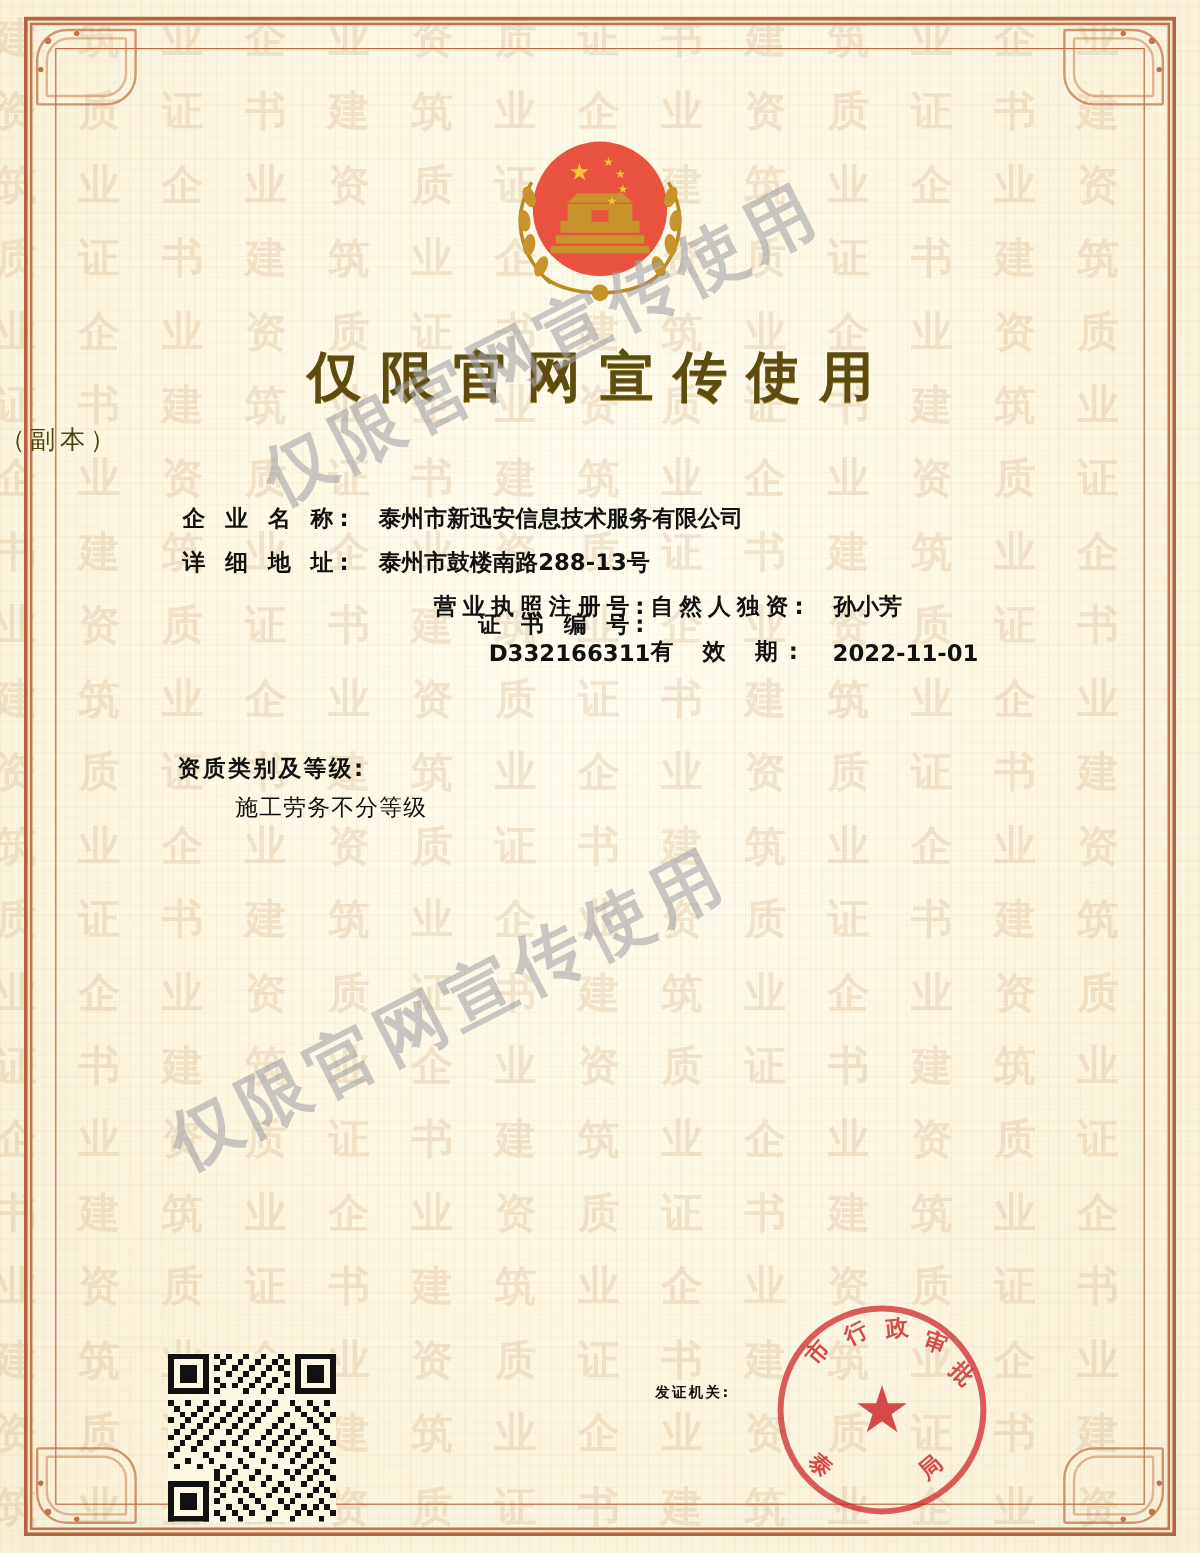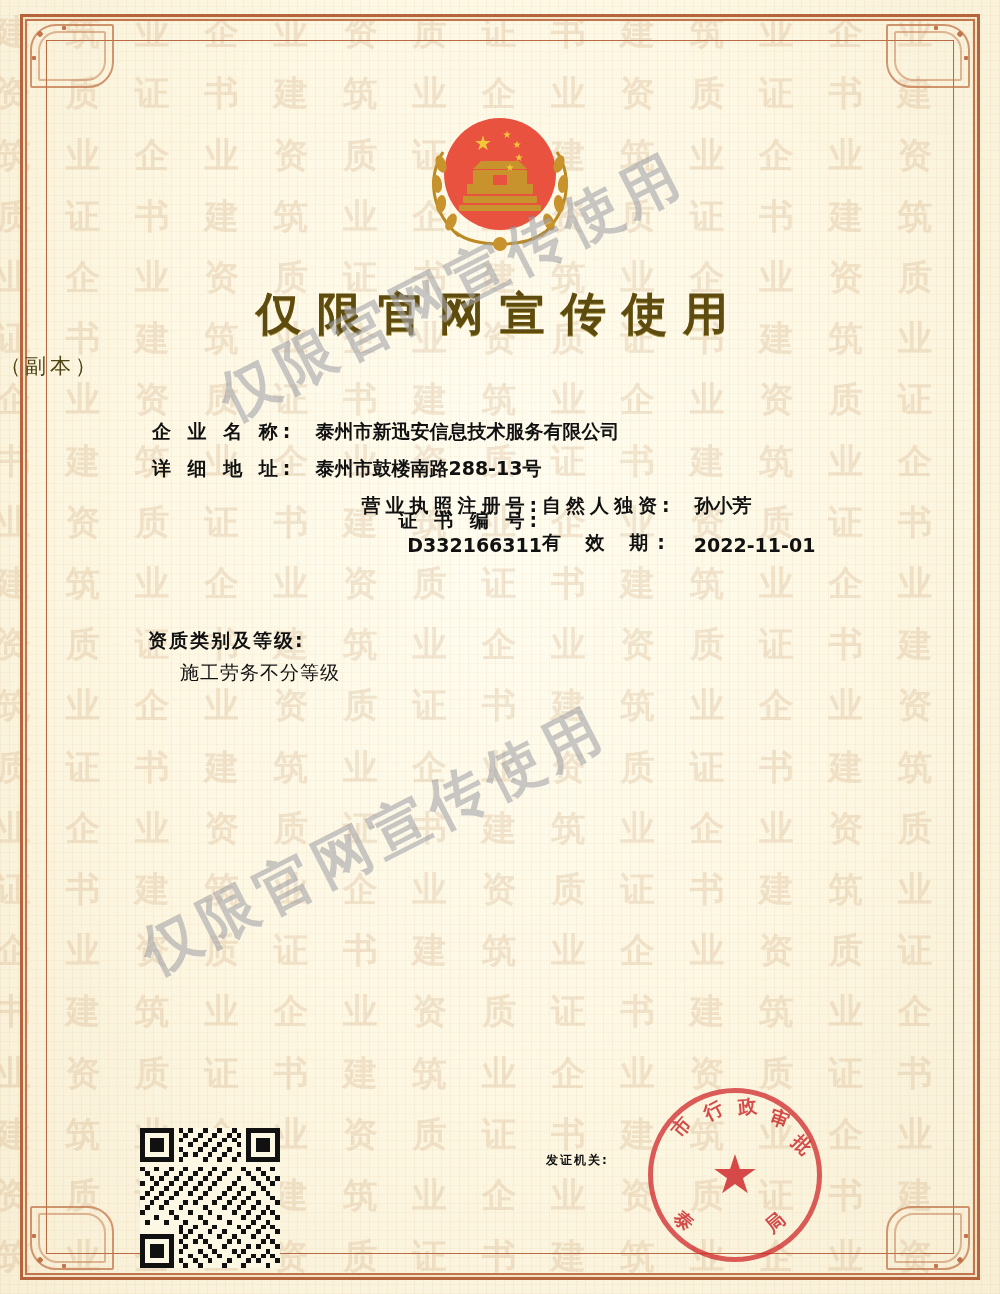--- a/index.html
+++ b/index.html
@@ -90,21 +90,21 @@
   .val{
     font-weight:700;font-size:19px;margin-left:20px;white-space:nowrap;
     border-bottom:0;color:#111;
   }
   .half-left{width:390px;display:flex;align-items:flex-end;flex-direction:column;}
   .half-right{display:flex;align-items:flex-end;}
   #quali-label{
     position:absolute;left:148px;top:628px;font-size:19px;font-weight:700;letter-spacing:2px;color:#111;
   }
   #quali-value{
-    position:absolute;left:180px;top:660px;font-size:19px;color:#111;letter-spacing:1px;
+    position:absolute;left:196px;top:660px;font-size:19px;color:#111;letter-spacing:1px;
   }
   
   .wm{
     position:absolute;
     color:rgba(120,120,128,.40);
     font-size:58px;font-weight:700;letter-spacing:6px;
     transform:rotate(-27deg);
     white-space:nowrap;
     pointer-events:none;user-select:none;
     text-shadow:0 1px 1px rgba(255,255,255,.35);

